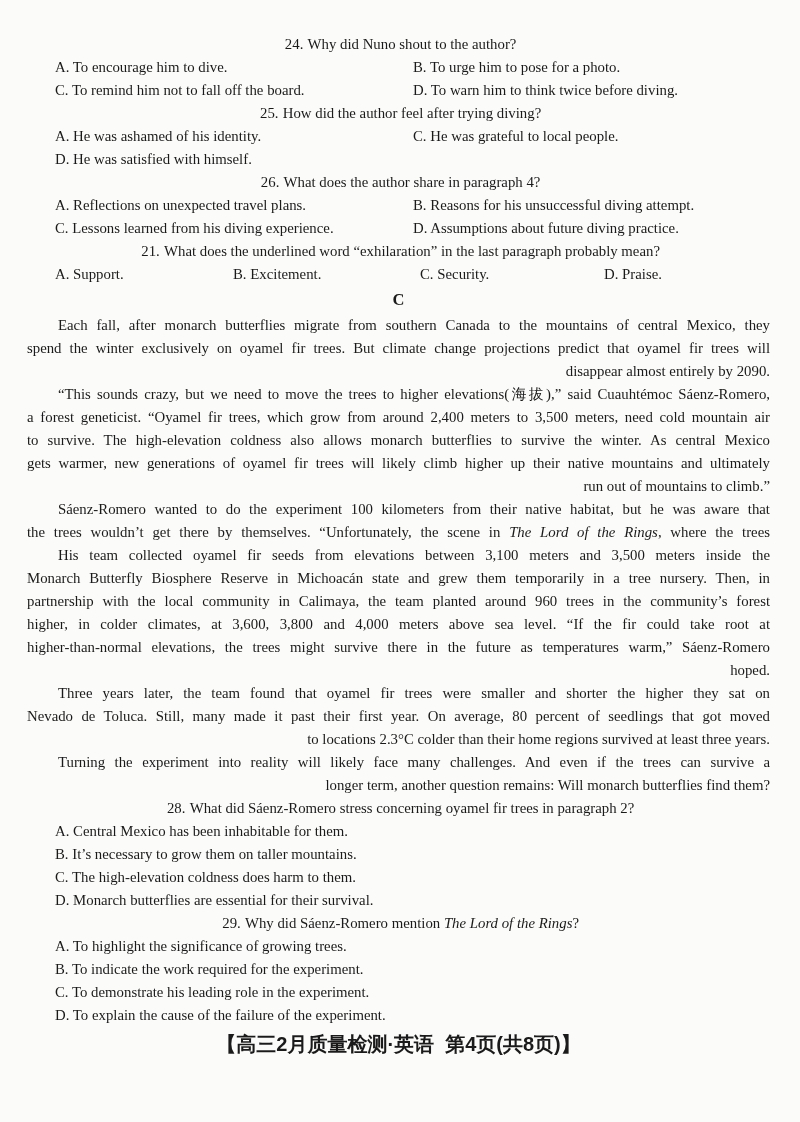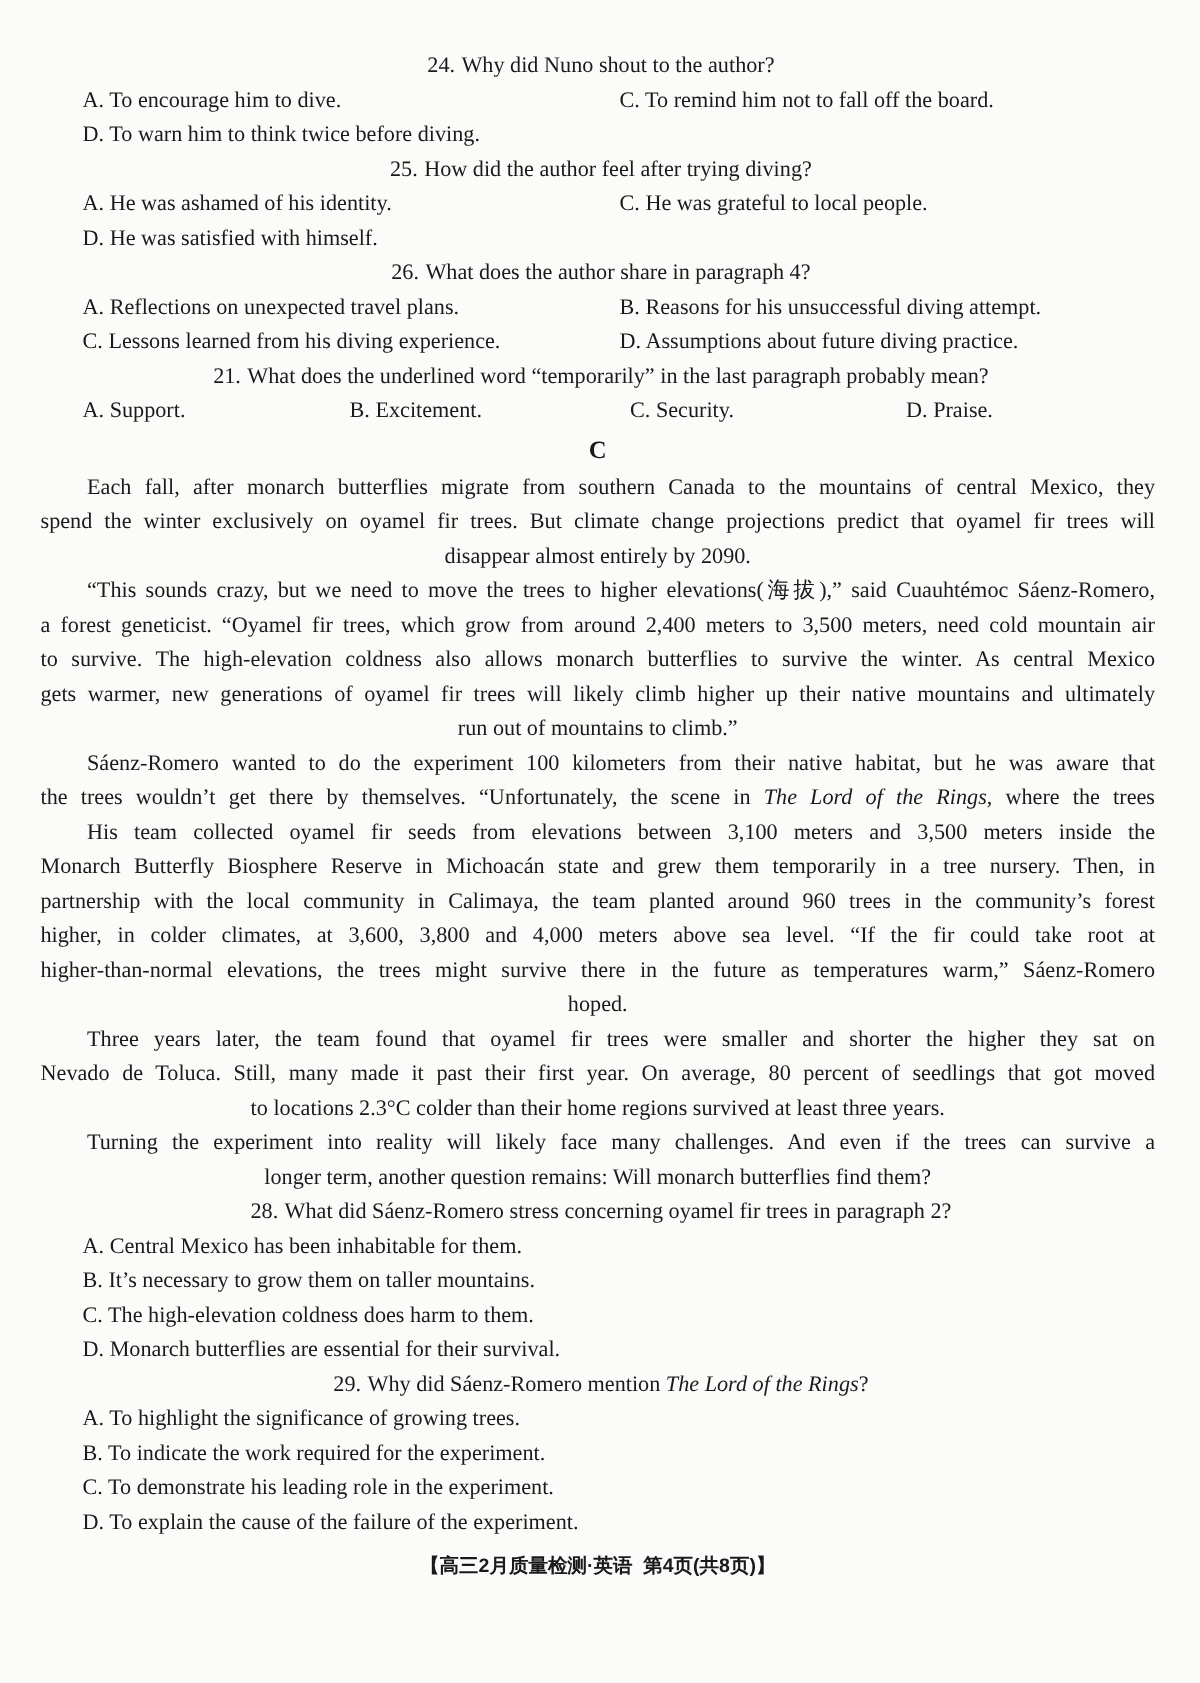--- a/index.html
+++ b/index.html
@@ -38,42 +38,43 @@
   .para { }
   .p-line {
     line-height: 23px;
     height: 23px;
     overflow: hidden;
     text-align: justify;
   }
   
   .p-line:not(.last)::after { content: ""; display: inline-block; width: 100%; height: 0; }
   .p-line.first { text-indent: 31px; }
-  .p-line.last { text-align: center; }
+  .p-line.last { text-align: right; }
 
   .footer {
     text-align: center;
     margin-top: 6px;
     font-weight: bold;
-    font-size: 13px;
+    font-size: 20px;
     line-height: 22px;
     white-space: pre;
     font-family: "Liberation Sans", "DejaVu Sans", sans-serif;
   }
   i { }
 </style>
 </head>
 <body>
 
 <div class="page">
   <div id="top-questions">
       <div class="question">
         <div class="q-line"><span class="q-num">24.</span><span class="q-text">Why did Nuno shout to the author?</span></div>
         <div class="opts col2">
           <div class="opt">A. To encourage him to dive.</div>
+          <div class="opt">B. To urge him to pose for a photo.</div>
           <div class="opt">C. To remind him not to fall off the board.</div>
           <div class="opt">D. To warn him to think twice before diving.</div>
         </div>
       </div>
       <div class="question">
         <div class="q-line"><span class="q-num">25.</span><span class="q-text">How did the author feel after trying diving?</span></div>
         <div class="opts col2">
           <div class="opt">A. He was ashamed of his identity.</div>
           <div class="opt">C. He was grateful to local people.</div>
           <div class="opt">D. He was satisfied with himself.</div>
@@ -82,21 +83,21 @@
       <div class="question">
         <div class="q-line"><span class="q-num">26.</span><span class="q-text">What does the author share in paragraph 4?</span></div>
         <div class="opts col2">
           <div class="opt">A. Reflections on unexpected travel plans.</div>
           <div class="opt">B. Reasons for his unsuccessful diving attempt.</div>
           <div class="opt">C. Lessons learned from his diving experience.</div>
           <div class="opt">D. Assumptions about future diving practice.</div>
         </div>
       </div>
       <div class="question">
-        <div class="q-line"><span class="q-num">21.</span><span class="q-text">What does the underlined word “temporarily” in the last paragraph probably mean?</span></div>
+        <div class="q-line"><span class="q-num">21.</span><span class="q-text">What does the underlined word “exhilaration” in the last paragraph probably mean?</span></div>
         <div class="opts col4">
           <div class="opt">A. Support.</div>
           <div class="opt">B. Excitement.</div>
           <div class="opt">C. Security.</div>
           <div class="opt">D. Praise.</div>
         </div>
       </div>
     </div>
   <div class="section-heading">C</div>
   <div id="passage">

